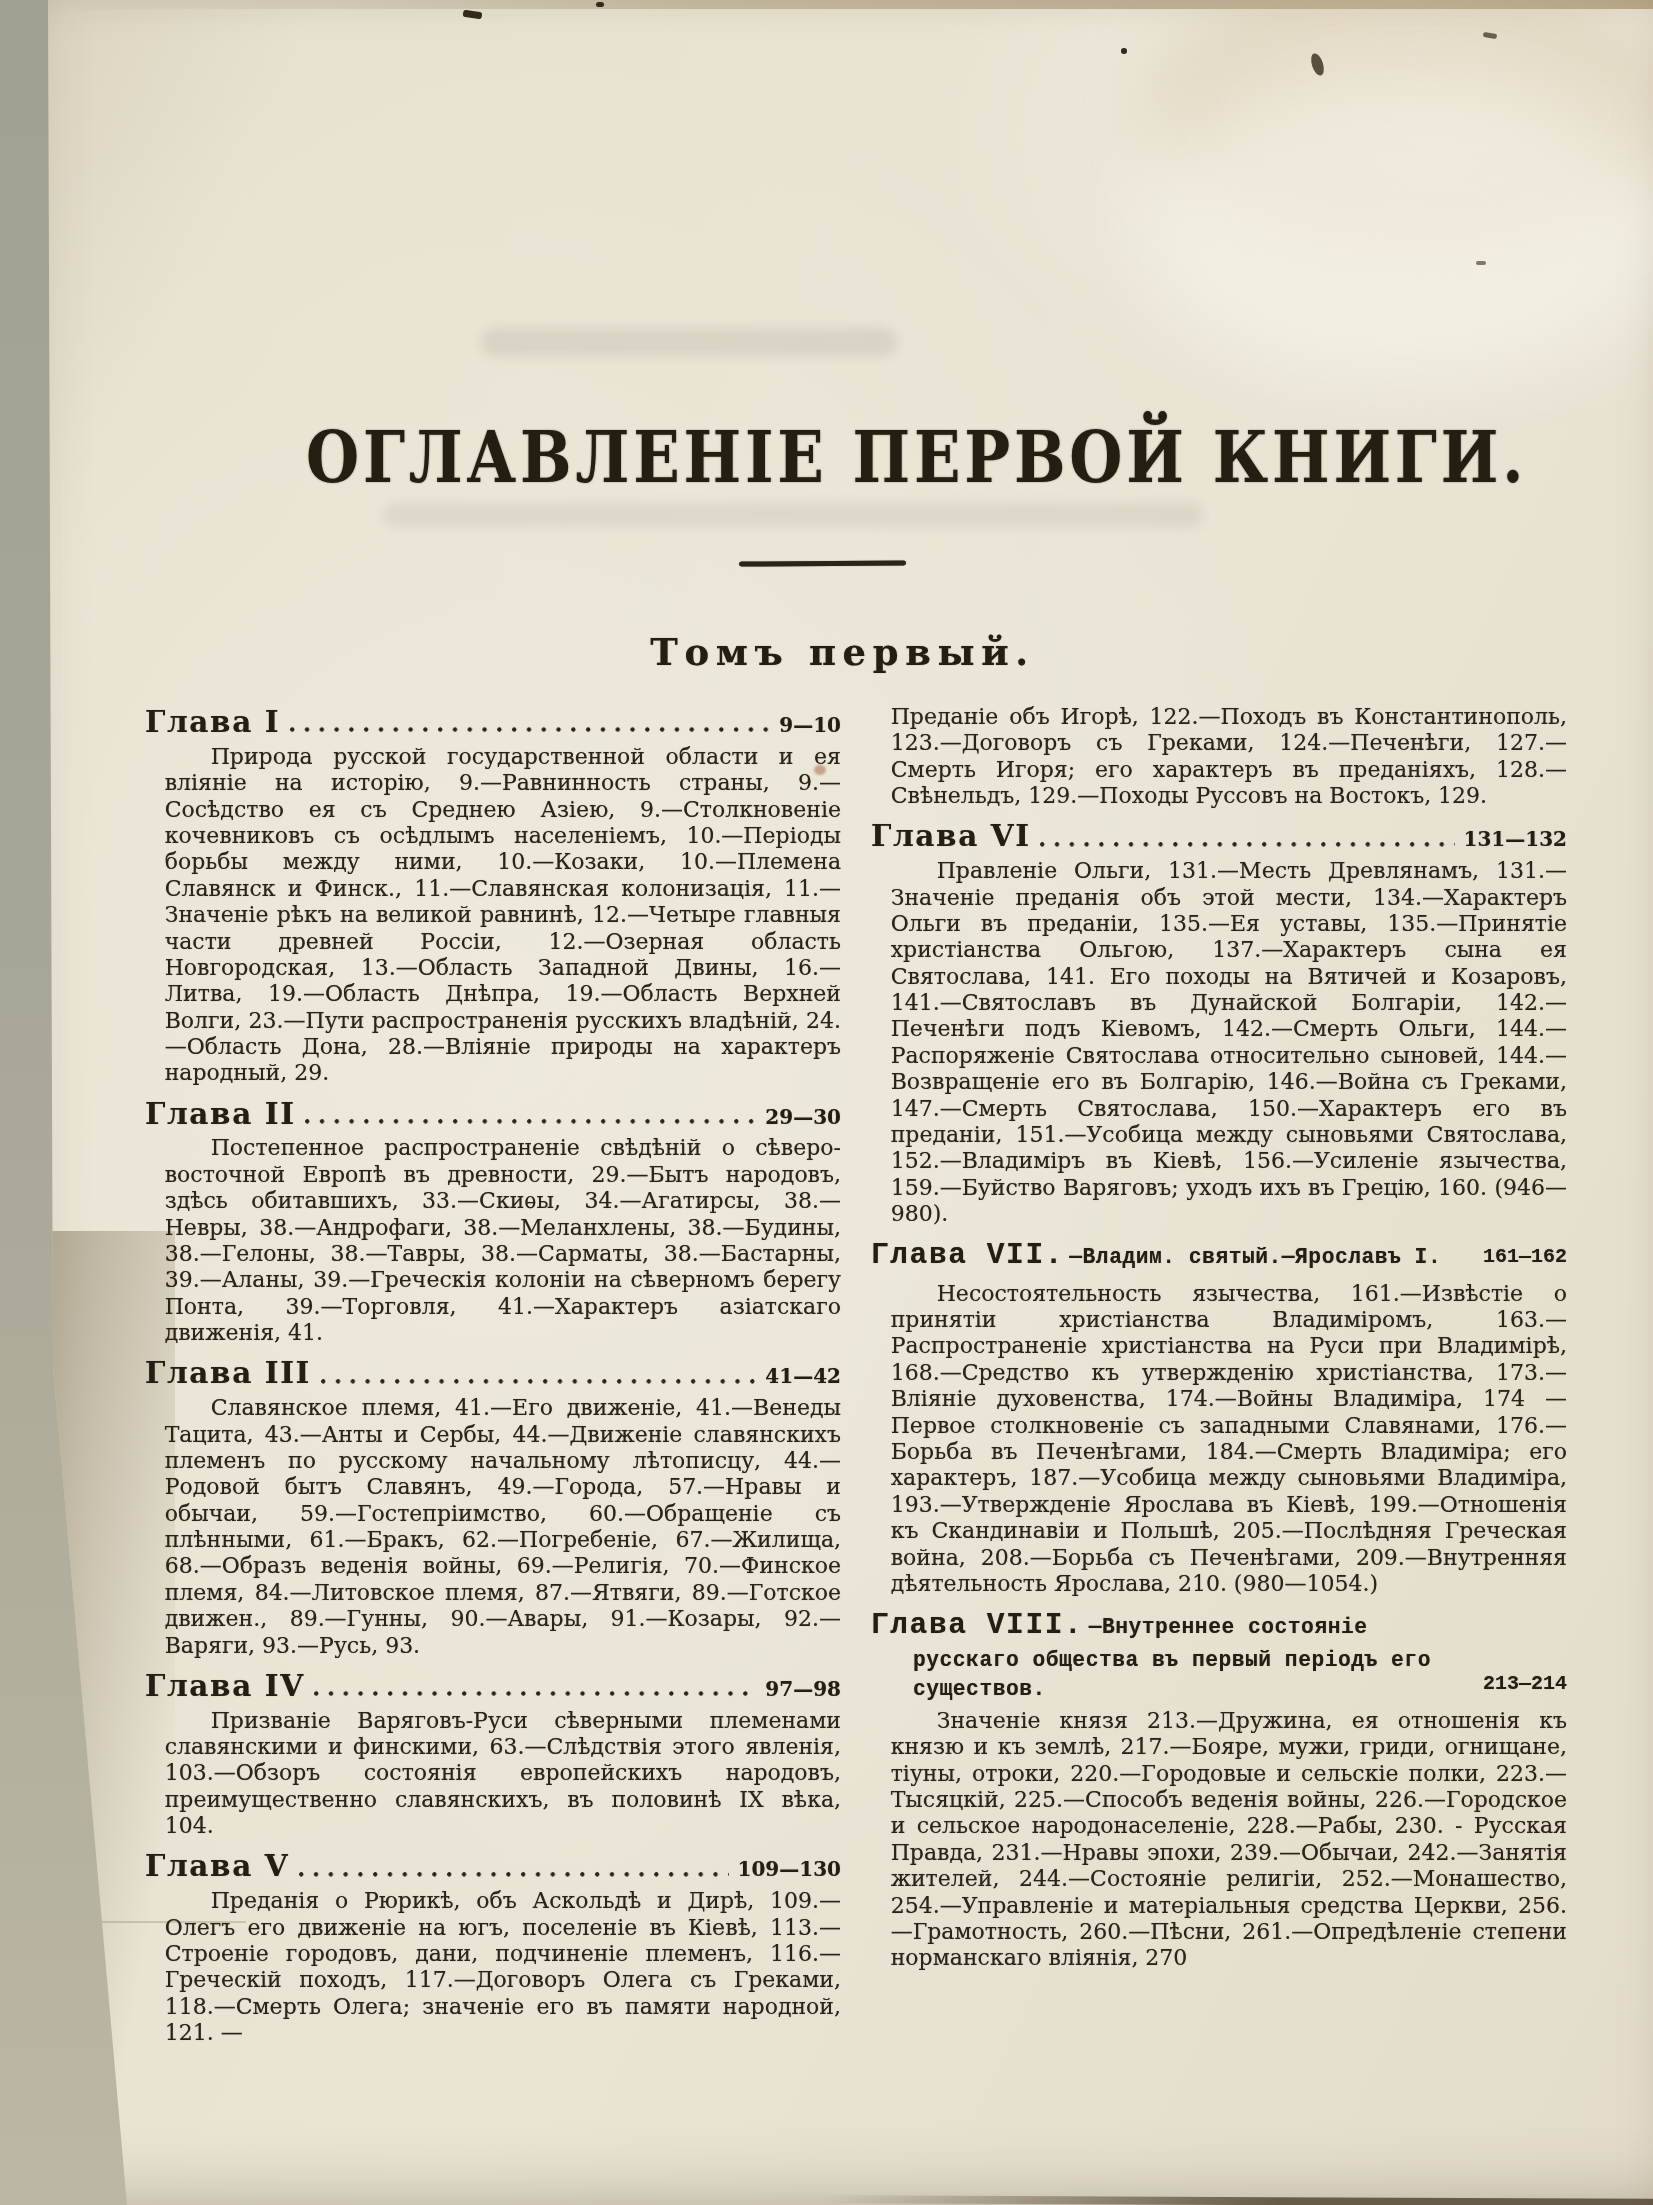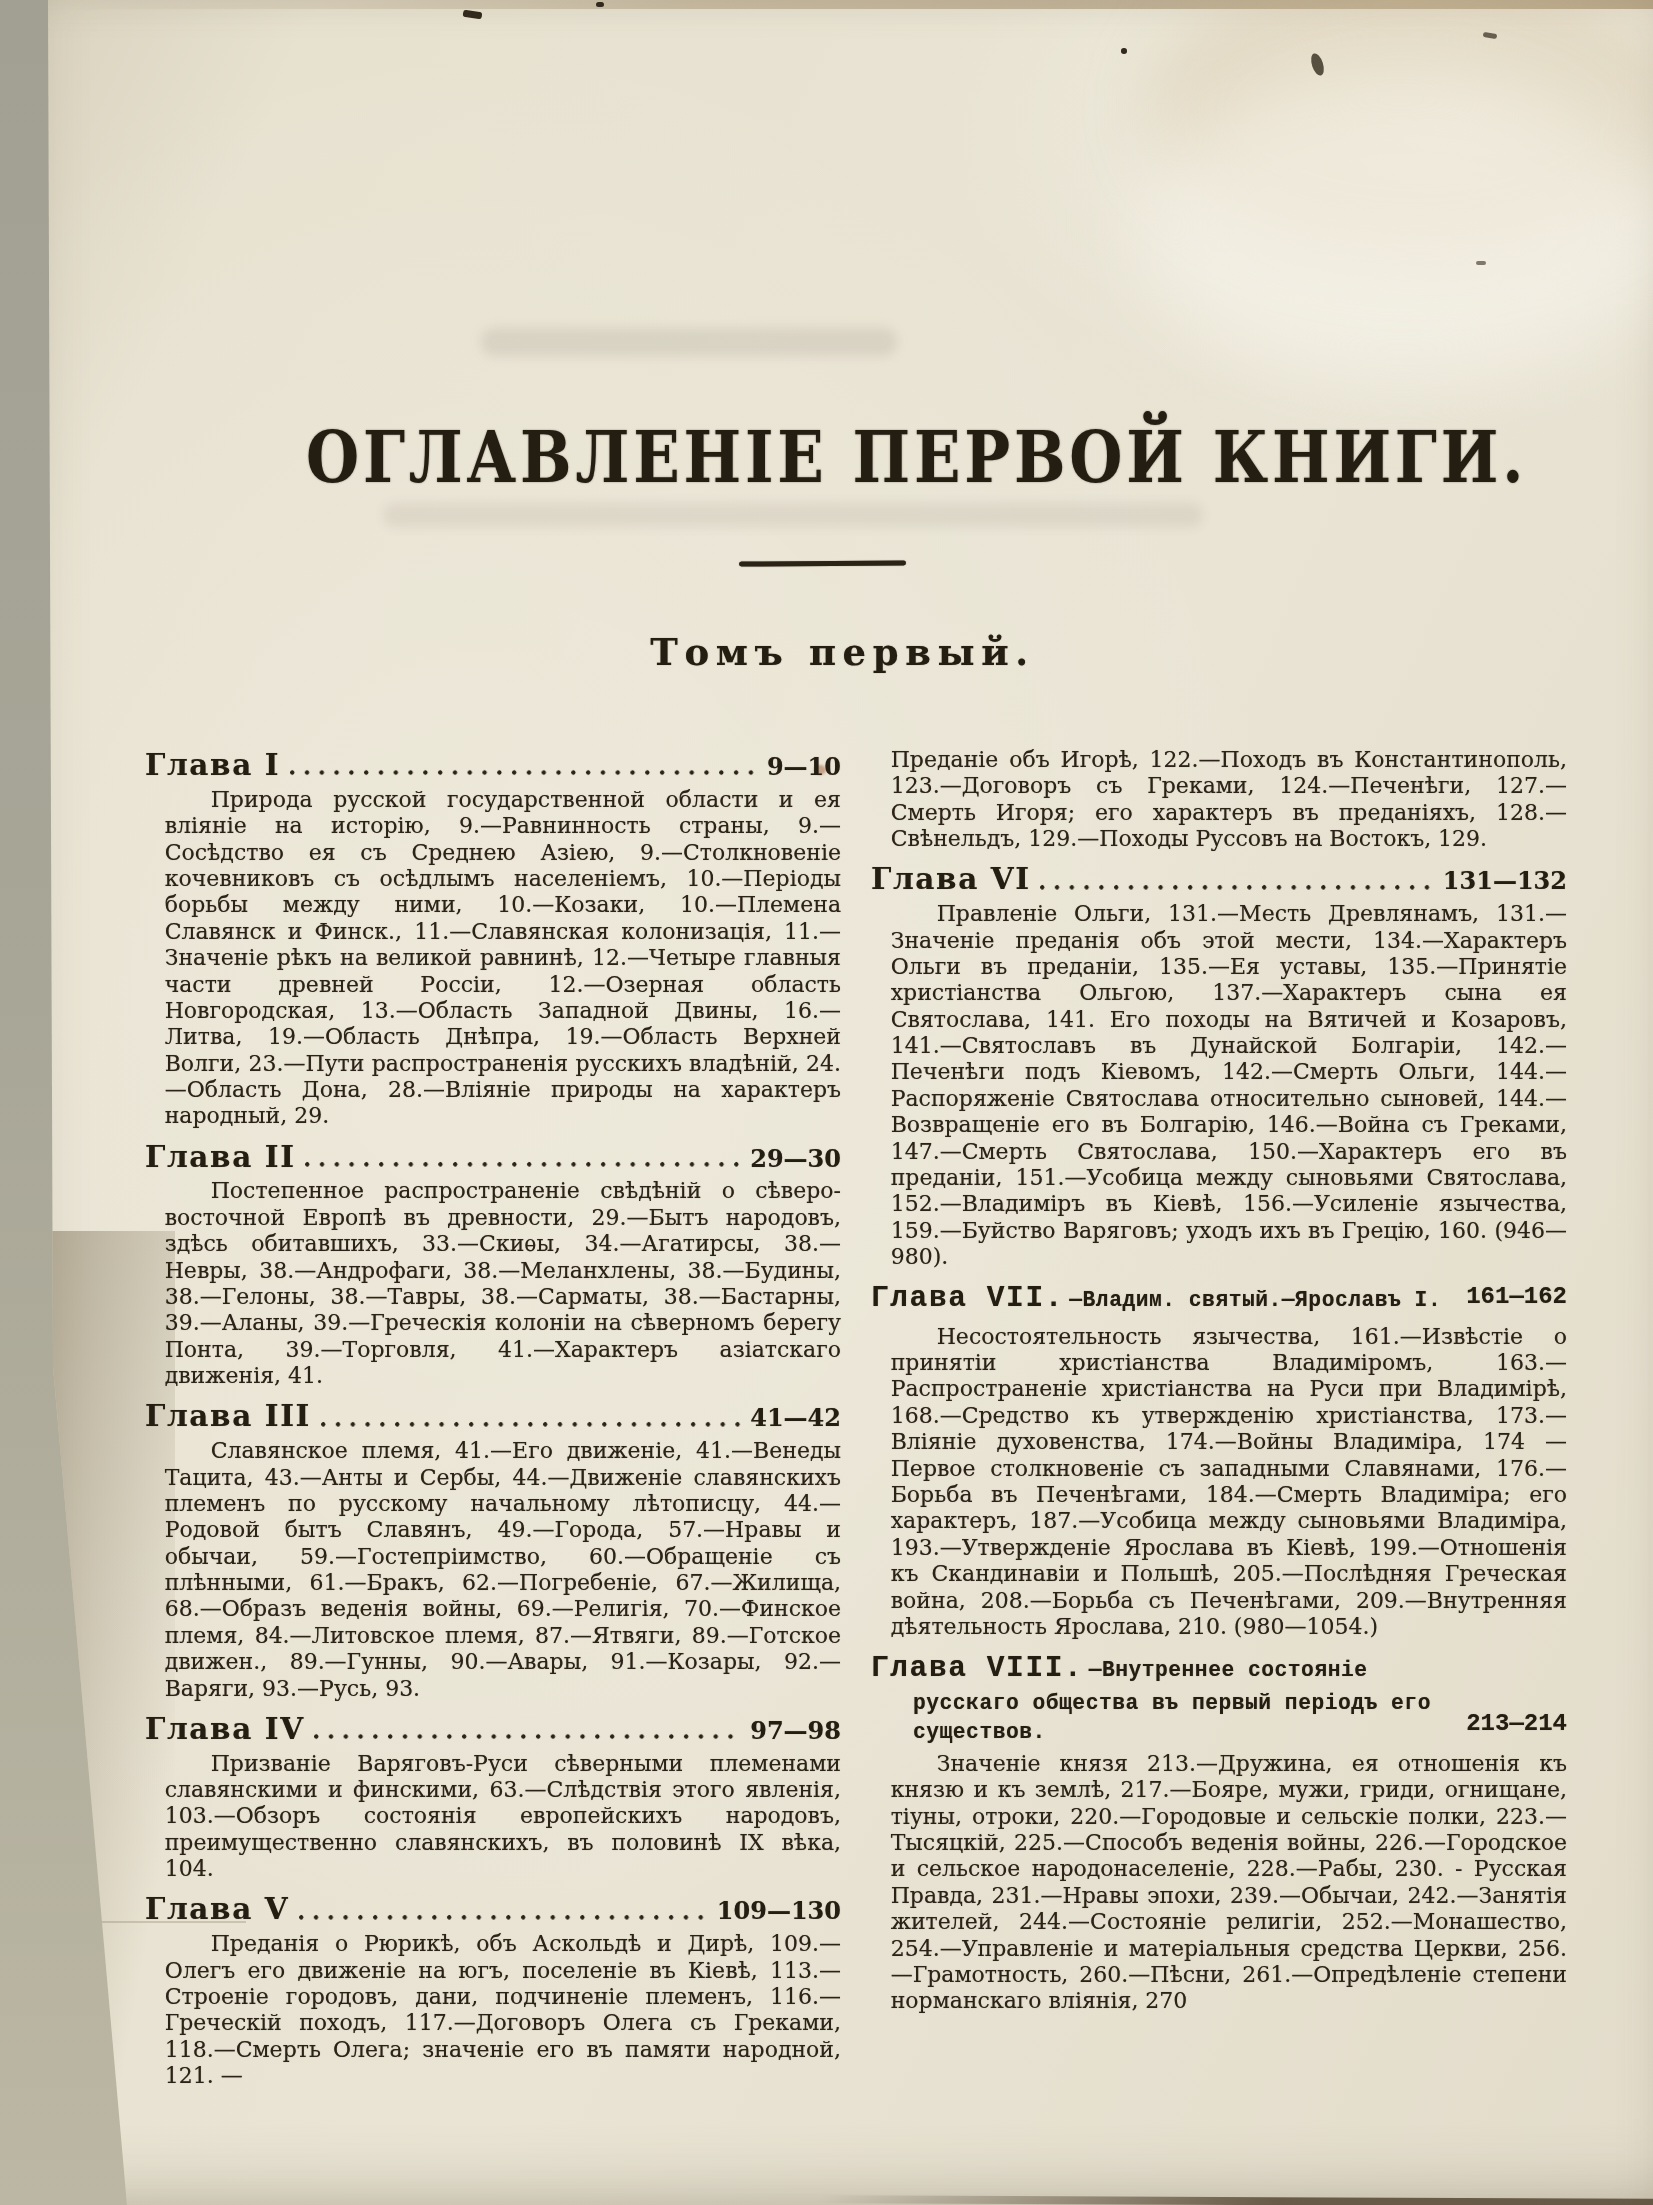--- a/index.html
+++ b/index.html
@@ -51,28 +51,28 @@
     background:#2b2316;border-radius:2.7px;transform:rotate(-0.4deg);
     box-shadow:0 0 1.1px rgba(45,33,16,0.6);
   }
   .volume{
     position:absolute;left:416px;width:853px;top:630px;
     text-align:center;font-weight:bold;font-size:37px;letter-spacing:6.6px;
     color:#241d12;text-shadow:0 0 1.1px rgba(45,33,16,0.5);
     white-space:nowrap;
   }
 
-  .col{position:absolute;top:704px;width:696px;text-shadow:0 0 0.8px rgba(48,36,20,0.5);margin-top:43px;}
+  .col{position:absolute;top:704px;width:696px;text-shadow:0 0 0.8px rgba(48,36,20,0.5);}
   #col-left{left:145px;}
   #col-right{left:871px;}
 
   .entry{margin-bottom:8.8px;}
   .entry-head{font-weight:bold;color:#241d12;margin-bottom:4.4px;line-height:1.2;}
   .chap-label{font-size:29.5px;letter-spacing:1.6px;white-space:nowrap;}
-  .chap-pages{font-size:24px;font-weight:bold;white-space:nowrap;}
+  .chap-pages{font-size:20px;font-weight:bold;white-space:nowrap;}
   .entry-head.with-dots{display:flex;align-items:baseline;gap:5.5px;}
   .leader{
     flex:1 1 auto;height:6.6px;align-self:flex-end;margin:0 3.3px 6.6px 3.3px;
     background-image:radial-gradient(circle at 3.3px 3.3px, #2c2318 1.9px, rgba(0,0,0,0) 2.4px);
     background-size:14.8px 6.6px;background-repeat:repeat-x;
   }
   .entry-head.titled{
     display:block;position:relative;padding-right:109px;
     padding-left:42px;text-indent:-42px;line-height:1.35;font-family:Liberation Mono, monospace;
   }

